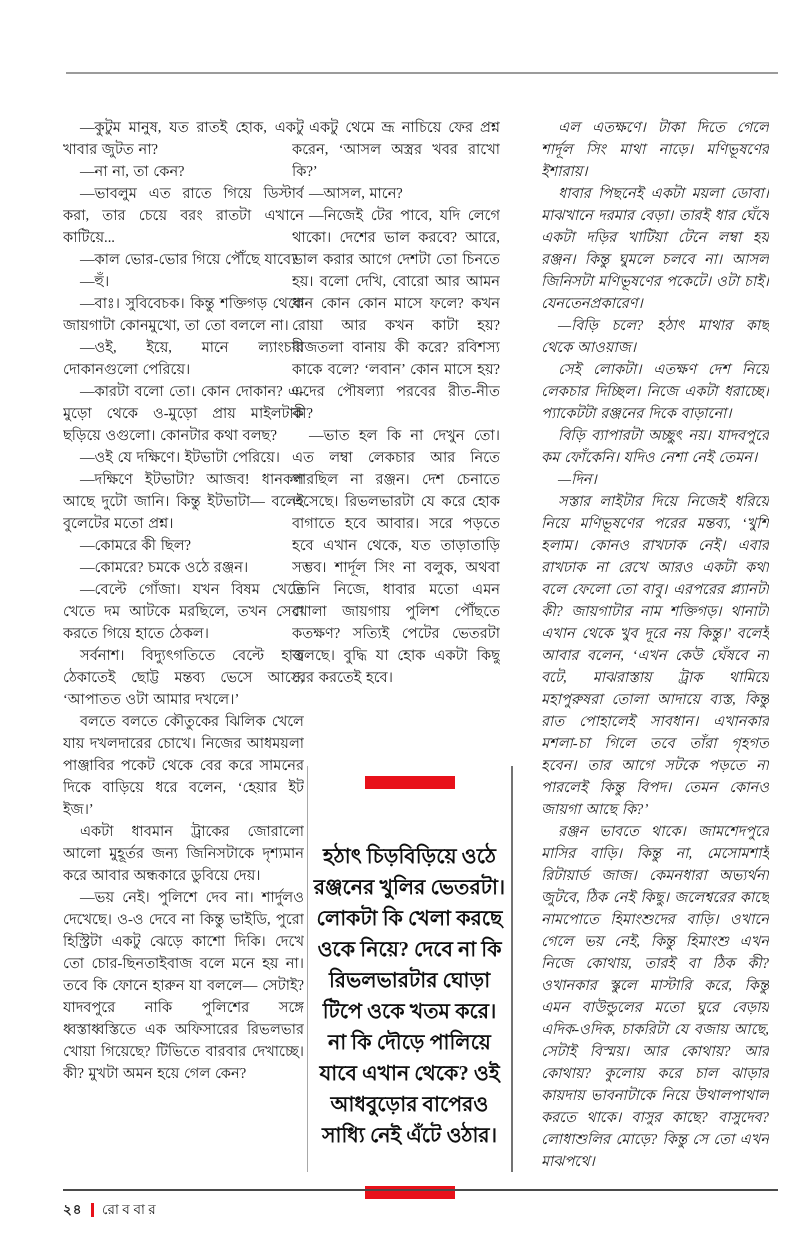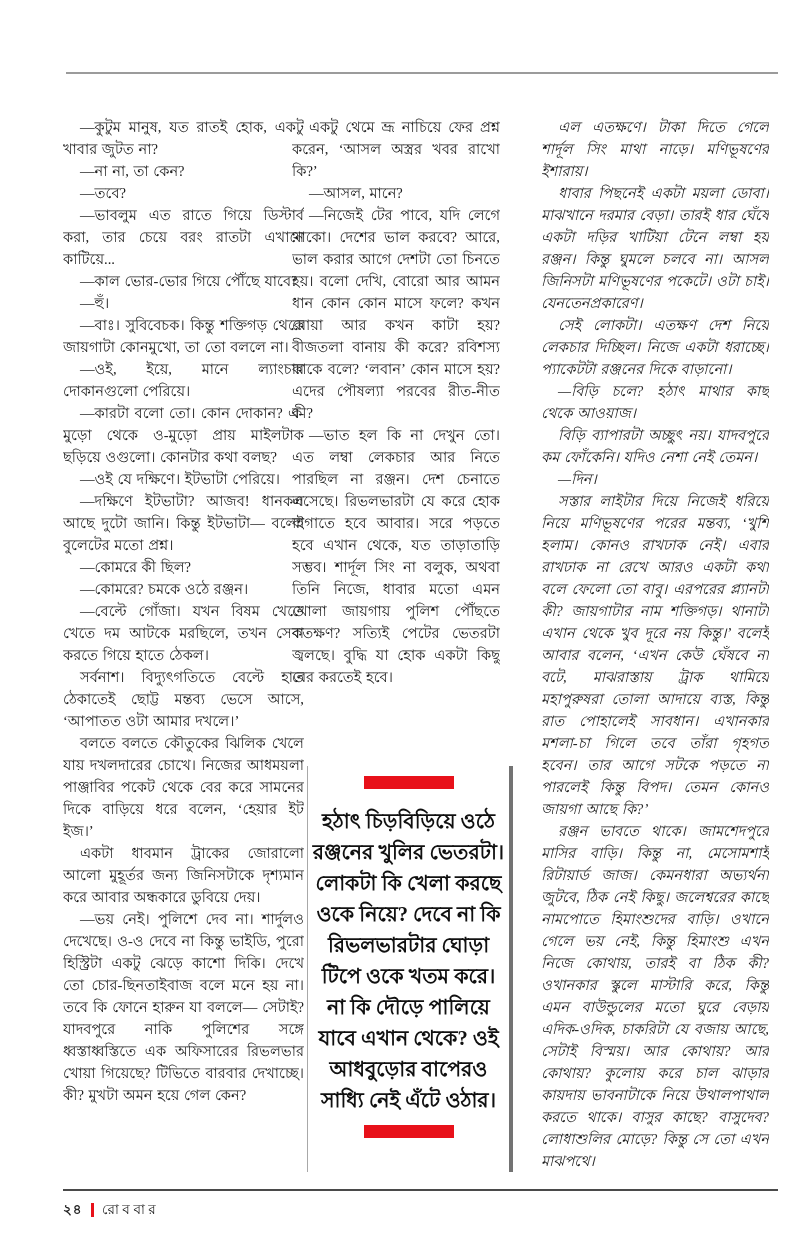--- a/index.html
+++ b/index.html
@@ -16,24 +16,25 @@
     font-size:14.6px;line-height:22px;color:#1c1c1c;
     overflow:hidden;
   }
   .col p{margin:0;text-indent:17px;word-spacing:1px;}
   #col1{left:63px;width:241px;height:1056px;}
   #col2{left:292px;width:208px;height:646px;}
   #col3{left:541px;width:228px;height:1056px;font-style:italic;}
 
   .pullquote-box{
     position:absolute;left:307px;top:766px;width:206px;height:406px;
-    border-left:1px solid #a8a8a8;border-right:4px solid #737373;
+    border-left:1px solid #a8a8a8;border-right:2px solid #737373;
     box-sizing:border-box;
     display:flex;flex-direction:column;align-items:center;
     padding-top:10px;
+    gap:35px;
   }
   .red-bar{width:90px;height:13px;background:#e8111a;flex:0 0 auto;}
   .pq-text{
     font-weight:bold;font-size:20.5px;line-height:31px;text-align:center;
     color:#101010;margin:17px 4px 0 4px;
   }
   .red-bar.bottom{margin-top:auto;margin-bottom:34px;}
 
   .footer{
     position:absolute;left:63px;top:1201px;height:18px;
@@ -44,21 +45,20 @@
   .footer .pub{letter-spacing:3.5px;}
 </style>
 </head>
 <body>
 
 <div class="rule-top"></div>
 
 <div class="col" id="col1">
     <p>—কুটুম মানুষ, যত রাতই হোক, একটু খাবার জুটত না?</p>
     <p>—না না, তা কেন?</p>
-    <p>—তবে?</p>
     <p>—ভাবলুম এত রাতে গিয়ে ডিস্টার্ব করা, তার চেয়ে বরং রাতটা এখানে কাটিয়ে...</p>
     <p>—কাল ভোর-ভোর গিয়ে পৌঁছে যাবে?</p>
     <p>—হুঁ।</p>
     <p>—বাঃ। সুবিবেচক। কিন্তু শক্তিগড় থেকে জায়গাটা কোনমুখো, তা তো বললে না।</p>
     <p>—ওই, ইয়ে, মানে ল্যাংচার দোকানগুলো পেরিয়ে।</p>
     <p>—কারটা বলো তো। কোন দোকান? এ-মুড়ো থেকে ও-মুড়ো প্রায় মাইলটাক ছড়িয়ে ওগুলো। কোনটার কথা বলছ?</p>
     <p>—ওই যে দক্ষিণে। ইটভাটা পেরিয়ে।</p>
     <p>—দক্ষিণে ইটভাটা? আজব! ধানকল আছে দুটো জানি। কিন্তু ইটভাটা— বলেই বুলেটের মতো প্রশ্ন।</p>
     <p>—কোমরে কী ছিল?</p>
     <p>—কোমরে? চমকে ওঠে রঞ্জন।</p>
@@ -70,22 +70,22 @@
   </div>
 <div class="col" id="col2">
     <p>একটু থেমে ভ্রূ নাচিয়ে ফের প্রশ্ন করেন, ‘আসল অস্ত্রর খবর রাখো কি?’</p>
     <p>—আসল, মানে?</p>
     <p>—নিজেই টের পাবে, যদি লেগে থাকো। দেশের ভাল করবে? আরে, ভাল করার আগে দেশটা তো চিনতে হয়। বলো দেখি, বোরো আর আমন ধান কোন কোন মাসে ফলে? কখন রোয়া আর কখন কাটা হয়? বীজতলা বানায় কী করে? রবিশস্য কাকে বলে? ‘লবান’ কোন মাসে হয়? এদের পৌষল্যা পরবের রীত-নীত কী?</p>
     <p>—ভাত হল কি না দেখুন তো। এত লম্বা লেকচার আর নিতে পারছিল না রঞ্জন। দেশ চেনাতে এসেছে। রিভলভারটা যে করে হোক বাগাতে হবে আবার। সরে পড়তে হবে এখান থেকে, যত তাড়াতাড়ি সম্ভব। শার্দূল সিং না বলুক, অথবা তিনি নিজে, ধাবার মতো এমন খোলা জায়গায় পুলিশ পৌঁছতে কতক্ষণ? সত্যিই পেটের ভেতরটা জ্বলছে। বুদ্ধি যা হোক একটা কিছু বের করতেই হবে।</p>
   </div>
 <div class="col" id="col3">
     <p>এল এতক্ষণে। টাকা দিতে গেলে শার্দূল সিং মাথা নাড়ে। মণিভূষণের ইশারায়।</p>
     <p>ধাবার পিছনেই একটা ময়লা ডোবা। মাঝখানে দরমার বেড়া। তারই ধার ঘেঁষে একটা দড়ির খাটিয়া টেনে লম্বা হয় রঞ্জন। কিন্তু ঘুমলে চলবে না। আসল জিনিসটা মণিভূষণের পকেটে। ওটা চাই। যেনতেনপ্রকারেণ।</p>
+    <p>—বিড়ি চলে? হঠাৎ মাথার কাছ থেকে আওয়াজ।</p>
     <p>সেই লোকটা। এতক্ষণ দেশ নিয়ে লেকচার দিচ্ছিল। নিজে একটা ধরাচ্ছে। প্যাকেটটা রঞ্জনের দিকে বাড়ানো।</p>
-    <p>—বিড়ি চলে? হঠাৎ মাথার কাছ থেকে আওয়াজ।</p>
     <p>বিড়ি ব্যাপারটা অচ্ছুৎ নয়। যাদবপুরে কম ফোঁকেনি। যদিও নেশা নেই তেমন।</p>
     <p>—দিন।</p>
     <p>সস্তার লাইটার দিয়ে নিজেই ধরিয়ে নিয়ে মণিভূষণের পরের মন্তব্য, ‘খুশি হলাম। কোনও রাখঢাক নেই। এবার রাখঢাক না রেখে আরও একটা কথা বলে ফেলো তো বাবু। এরপরের প্ল্যানটা কী? জায়গাটার নাম শক্তিগড়। থানাটা এখান থেকে খুব দূরে নয় কিন্তু।’ বলেই আবার বলেন, ‘এখন কেউ ঘেঁষবে না বটে, মাঝরাস্তায় ট্রাক থামিয়ে মহাপুরুষরা তোলা আদায়ে ব্যস্ত, কিন্তু রাত পোহালেই সাবধান। এখানকার মশলা-চা গিলে তবে তাঁরা গৃহগত হবেন। তার আগে সটকে পড়তে না পারলেই কিন্তু বিপদ। তেমন কোনও জায়গা আছে কি?’</p>
     <p>রঞ্জন ভাবতে থাকে। জামশেদপুরে মাসির বাড়ি। কিন্তু না, মেসোমশাই রিটায়ার্ড জাজ। কেমনধারা অভ্যর্থনা জুটবে, ঠিক নেই কিছু। জলেশ্বরের কাছে নামপোতে হিমাংশুদের বাড়ি। ওখানে গেলে ভয় নেই, কিন্তু হিমাংশু এখন নিজে কোথায়, তারই বা ঠিক কী? ওখানকার স্কুলে মাস্টারি করে, কিন্তু এমন বাউন্ডুলের মতো ঘুরে বেড়ায় এদিক-ওদিক, চাকরিটা যে বজায় আছে, সেটাই বিস্ময়। আর কোথায়? আর কোথায়? কুলোয় করে চাল ঝাড়ার কায়দায় ভাবনাটাকে নিয়ে উথালপাথাল করতে থাকে। বাসুর কাছে? বাসুদেব? লোধাশুলির মোড়ে? কিন্তু সে তো এখন মাঝপথে।</p>
   </div>
 
 <div class="pullquote-box">
   <div class="red-bar top"></div>
   <div class="pq-text">হঠাৎ চিড়বিড়িয়ে ওঠে রঞ্জনের খুলির ভেতরটা। লোকটা কি খেলা করছে ওকে নিয়ে? দেবে না কি রিভলভারটার ঘোড়া টিপে ওকে খতম করে। না কি দৌড়ে পালিয়ে যাবে এখান থেকে? ওই আধবুড়োর বাপেরও সাধ্যি নেই এঁটে ওঠার।</div>
   <div class="red-bar bottom"></div>

